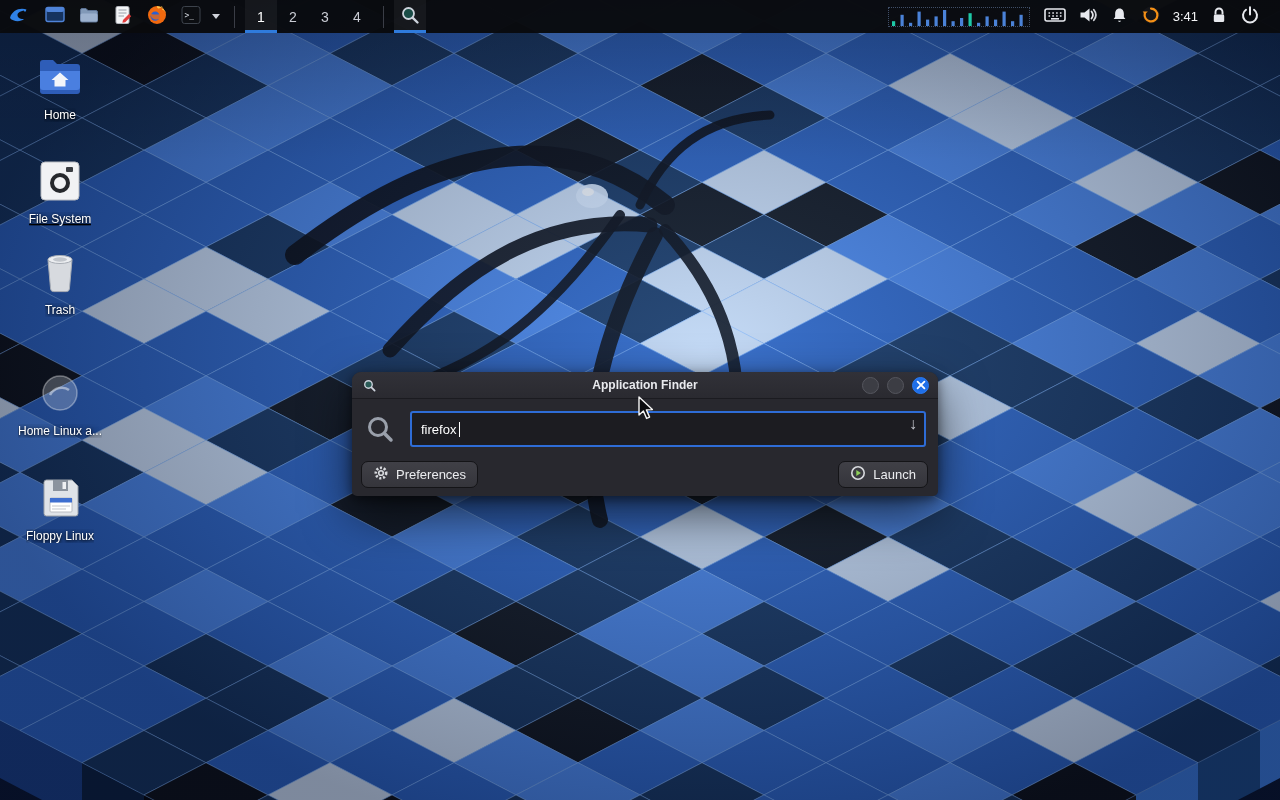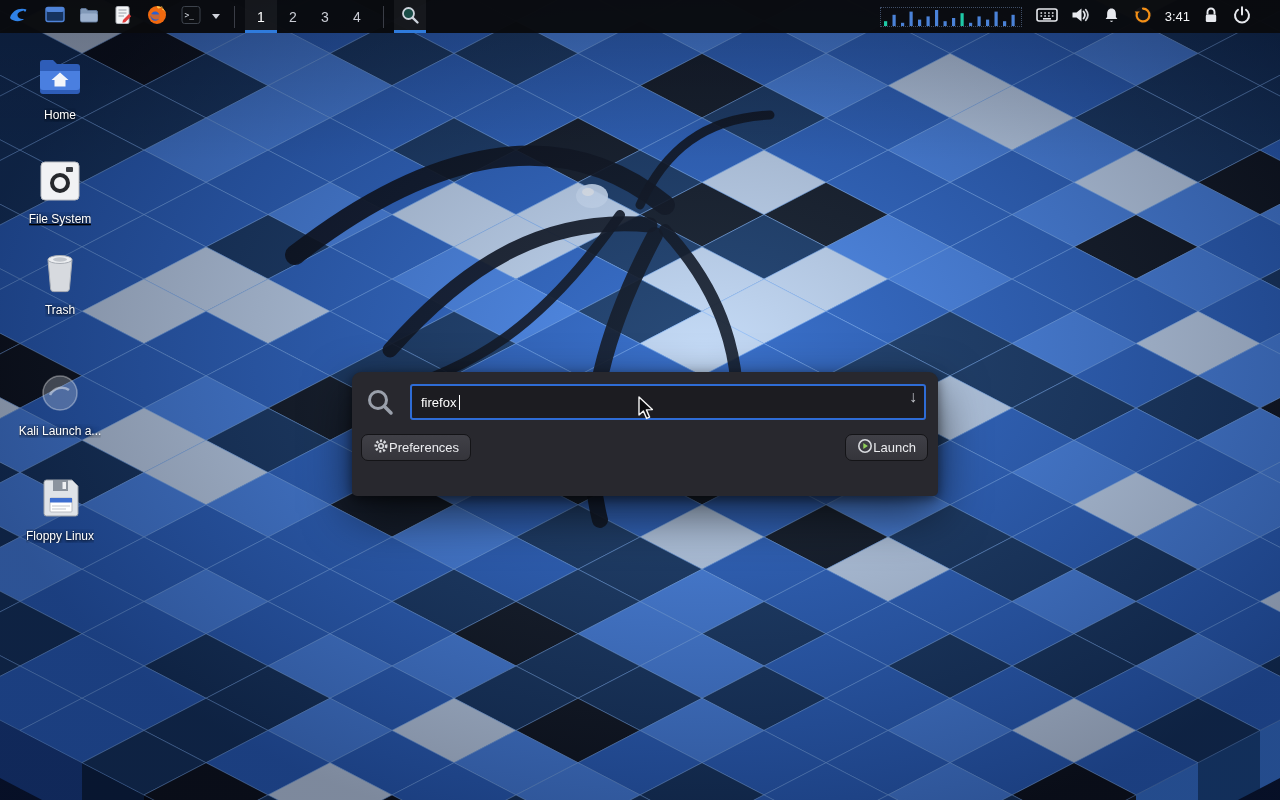--- a/index.html
+++ b/index.html
@@ -43,21 +43,21 @@
   .task {
     background:rgba(255,255,255,0.05); border:none; width:32px; height:33px; padding:0;
     box-shadow:inset 0 -3px 0 #2f7bdc; display:flex; align-items:center; justify-content:center;
   }
   .p-spacer { flex:1; }
   .monitor {
     width:142px; height:20px; margin-right:14px;
     border:1px dotted rgba(130,160,210,0.45);
     display:flex; align-items:flex-end; overflow:hidden;
   }
-  .p-right { display:flex; align-items:center; gap:12px; padding-right:28px; }
+  .p-right { display:flex; align-items:center; gap:12px; padding-right:20px; }
   .tray-ic { display:flex; align-items:center; justify-content:center; background:none; border:none; padding:0; }
   .clock { font-size:13px; color:#f4f5f7; background:none; border:none; font-family:inherit; padding:0; }
 
   
   .desktop-icons { position:absolute; left:10px; top:0; width:100px; z-index:10; }
   .d-item { position:absolute; left:0; width:100px; display:flex; flex-direction:column; align-items:center; gap:7px; }
   .d-item:nth-of-type(1){ top:53px; }
   .d-item:nth-of-type(2){ top:157px;text-decoration:underline; }
   .d-item:nth-of-type(3){ top:248px; }
   .d-item:nth-of-type(4){ top:369px; }
@@ -91,21 +91,21 @@
     position:relative; flex:1; height:36px;
     background:#1c1c21; border:2px solid #2e6cd6; border-radius:3px;
     display:flex; align-items:center; padding:0 30px 0 9px;
     color:#fff; font-size:13px;
   }
   .caret { width:1px; height:15px; background:#fff; margin-left:3px; }
   .hist { position:absolute; right:7px; top:2px; color:#c2c4cb; font-size:16px; background:none; border:none; padding:0; }
 
   .actions { display:flex; justify-content:space-between; align-items:center; padding:7px 10px 0 9px; }
   .btn {
-    display:inline-flex; align-items:center; height:27px; padding:0 11px;
+    display:inline-flex; align-items:center; gap:7px; height:27px; padding:0 11px;
     background:linear-gradient(#404047,#35353b); border:1px solid #141417; border-radius:7px;
     color:#ebecef; font-size:13px; font-family:inherit;
   }
 
   .cursor { position:absolute; left:637px; top:396px; z-index:100; }
 </style>
 </head>
 <body>
 
 <div class="stage">
@@ -1296,39 +1296,60 @@
       <span class="d-label">Trash</span>
     </div>
     <div class="d-item">
       <span class="d-ic">
         <svg width="44" height="44" viewBox="0 0 44 44">
             <circle cx="22" cy="22" r="17" fill="rgba(205,212,222,0.28)"></circle>
             <circle cx="22" cy="22" r="17" fill="none" stroke="rgba(255,255,255,0.35)" stroke-width="1.5"></circle>
             <path d="M12 24 c4 -8 14 -9 19 -5" fill="none" stroke="rgba(255,255,255,0.45)" stroke-width="2.5"></path>
           </svg>
       </span>
-      <span class="d-label">Kali Launch a...</span>
+      <span class="d-label">Home Linux a...</span>
     </div>
     <div class="d-item">
       <span class="d-ic">
         <svg width="44" height="44" viewBox="0 0 44 44">
             <path d="M8.5 4 H34 l6 6 V37.5 A2.5 2.5 0 0 1 37.5 40 H8.5 A2.5 2.5 0 0 1 6 37.5 V6.5 A2.5 2.5 0 0 1 8.5 4 Z" fill="#dfe3e8" stroke="#9aa0a8"></path>
             <rect x="15" y="4" width="15" height="11" fill="#8b939e"></rect>
             <rect x="24.5" y="6" width="3.5" height="7" fill="#eef0f3"></rect>
             <rect x="12" y="22" width="22" height="14" rx="1" fill="#ffffff" stroke="#b9bcc2"></rect>
             <rect x="12" y="22" width="22" height="4.5" fill="#3e6fd0"></rect>
             <line x1="14" y1="30" x2="32" y2="30" stroke="#c3c7cd"></line>
             <line x1="14" y1="33" x2="28" y2="33" stroke="#c3c7cd"></line>
           </svg>
       </span>
       <span class="d-label">Floppy Linux</span>
     </div>
   </div>
 
   <div class="finder">
+    <div class="titlebar">
+      <span class="tb-icon">
+        <svg width="15" height="15" viewBox="0 0 22 22">
+            <circle cx="9.5" cy="9.5" r="5.5" fill="rgba(35,200,170,0.30)" stroke="#cdd3dc" stroke-width="2"></circle>
+            <line x1="13.8" y1="13.8" x2="18.5" y2="18.5" stroke="#cdd3dc" stroke-width="2.6" stroke-linecap="round"></line>
+          </svg>
+      </span>
+      <span class="tb-title">Application Finder</span>
+      <span class="tb-buttons">
+        <button class="tb-btn"></button>
+        <button class="tb-btn"></button>
+        <button class="tb-btn close">
+          <span>
+            <svg width="10" height="10" viewBox="0 0 10 10">
+                <line x1="1.6" y1="1.6" x2="8.4" y2="8.4" stroke="#fff" stroke-width="1.8" stroke-linecap="round"></line>
+                <line x1="8.4" y1="1.6" x2="1.6" y2="8.4" stroke="#fff" stroke-width="1.8" stroke-linecap="round"></line>
+              </svg>
+          </span>
+        </button>
+      </span>
+    </div>
 
     <div class="search-row">
       <span class="big-search">
         <svg width="30" height="30" viewBox="0 0 30 30">
             <circle cx="13" cy="13" r="8.5" fill="none" stroke="#9aa0ab" stroke-width="3"></circle>
             <line x1="19.5" y1="19.5" x2="26" y2="26" stroke="#9aa0ab" stroke-width="3.5" stroke-linecap="round"></line>
           </svg>
       </span>
       <div class="search-input">
         <span>firefox</span>

